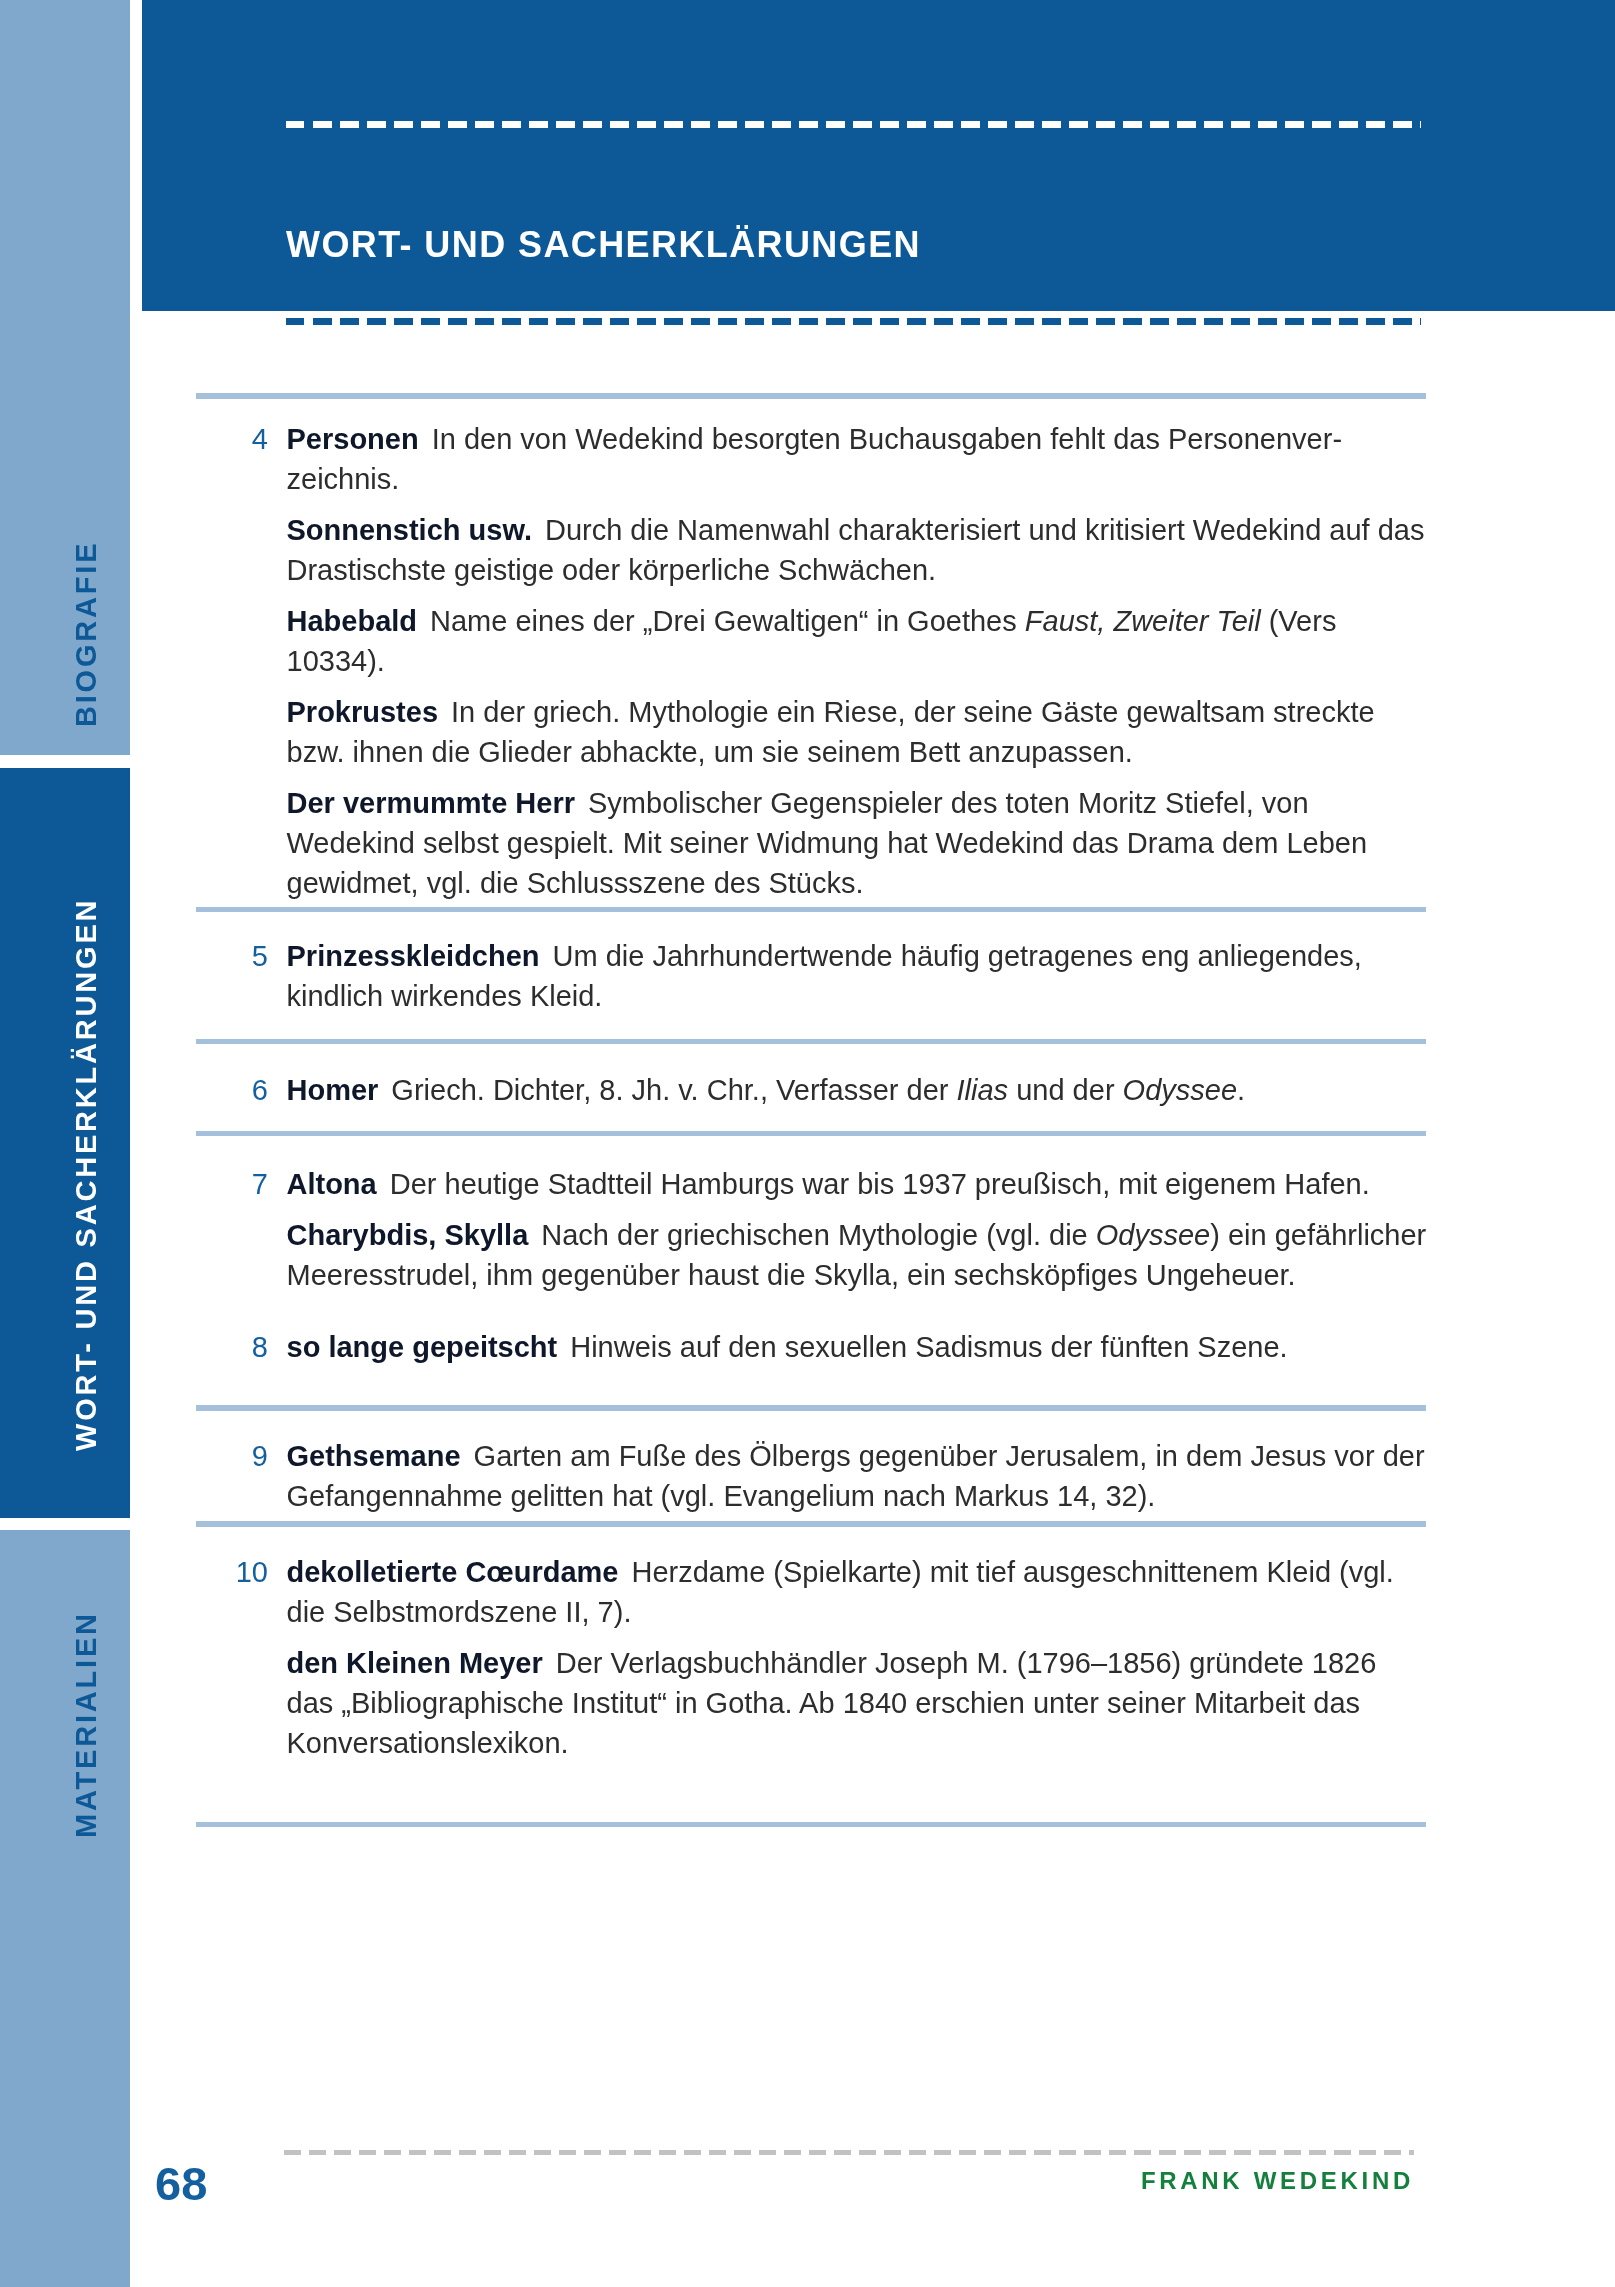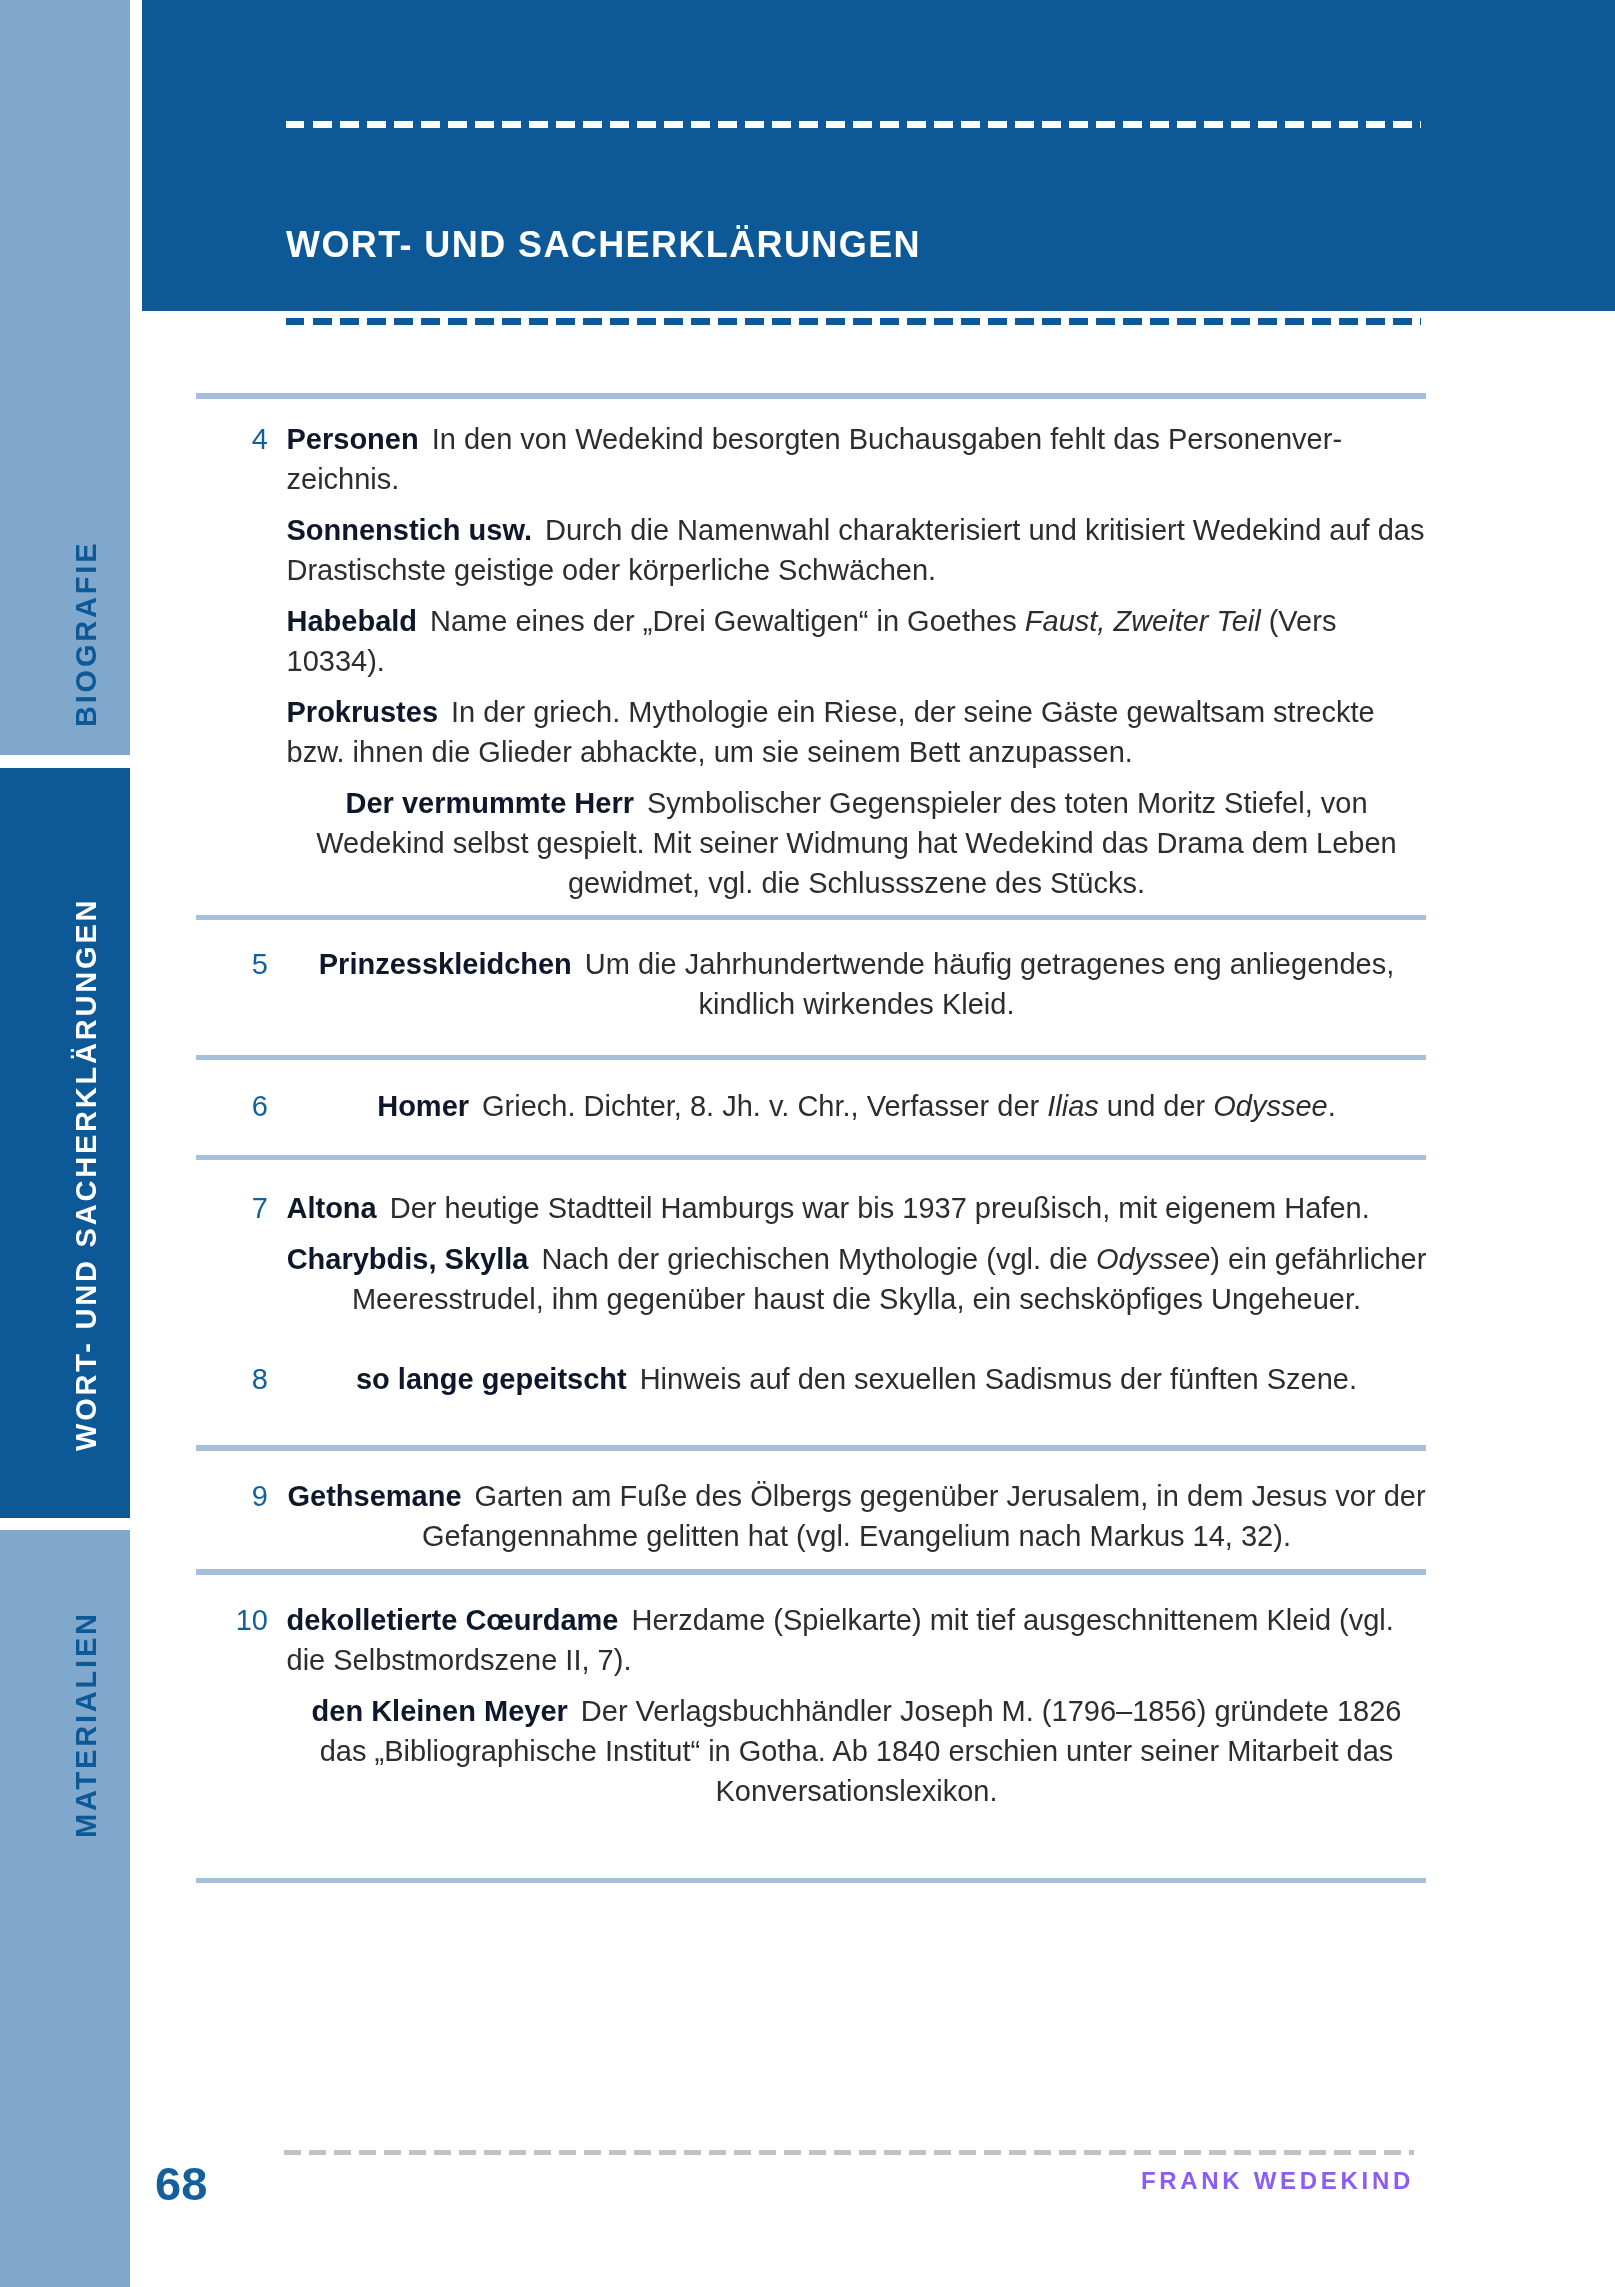--- a/index.html
+++ b/index.html
@@ -56,36 +56,36 @@
   .e7{margin-top:28px;}
   .e8{margin-top:28px;}
   .e9{margin-top:25px;}
   .e10{margin-top:25px;}
   .num{
     width:72px;flex:none;text-align:right;
     font-size:29px;line-height:40px;color:#145f9e;
   }
   .items{margin-left:18.5px;width:1140px;flex:none;}
   .item{margin:0 0 11px 0;font-size:29px;line-height:40px;text-align:left;}
-  .item:last-child{margin-bottom:12px;text-align:center;}
+  .item:last-child{margin-bottom:4px;}
   .term{font-weight:bold;color:#0f172a;padding-right:13px;}
   .def{color:#2d2d2d;}
   .def .it{font-style:italic;}
   
   .dash-gray{
     position:absolute;left:284px;top:2150px;width:1130px;height:4.6px;
     background:repeating-linear-gradient(90deg,#c2c2c2 0 16.6px,rgba(0,0,0,0) 16.6px 25px);
   }
   .pagenum{
     position:absolute;left:155px;top:2156px;
     font-size:47px;font-weight:bold;color:#145f9e;
   }
   .running-title{
     position:absolute;right:201px;top:2167px;
-    font-size:24px;font-weight:bold;letter-spacing:3.7px;color:#8b5cf6;
+    font-size:24px;font-weight:bold;letter-spacing:3.7px;color:#15803d;
   }
 </style>
 </head>
 <body>
 
 <div class="tab light tab-biografie"></div>
 <div class="tab dark tab-wort"></div>
 <div class="tab light tab-materialien"></div>
 <span class="vlabel blue vl-biografie">BIOGRAFIE</span>
 <span class="vlabel white vl-wort">WORT- UND SACHERKLÄRUNGEN</span>

